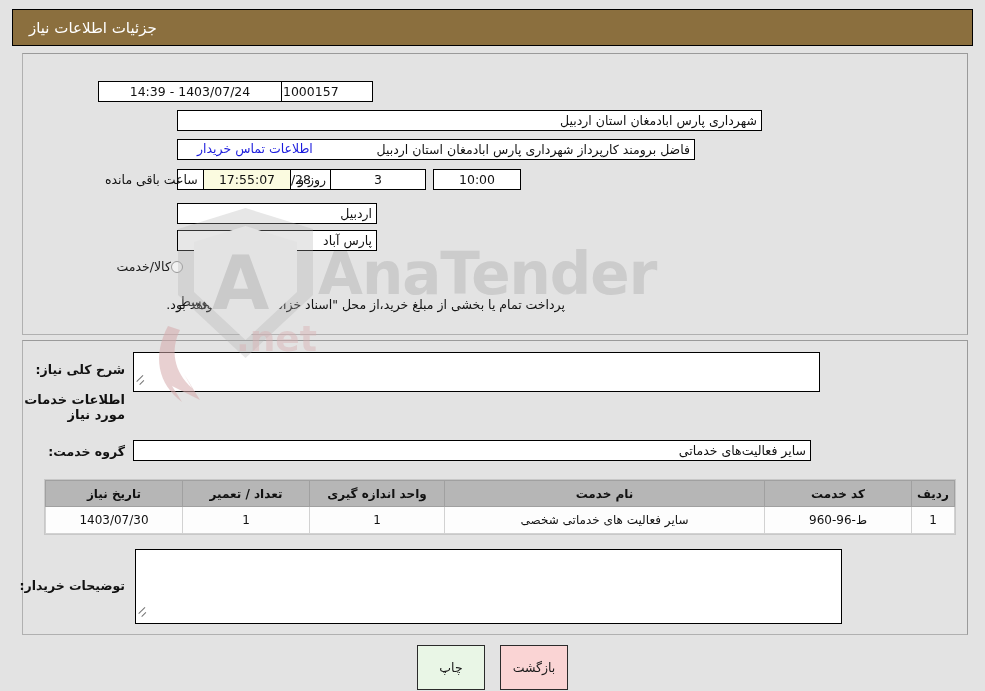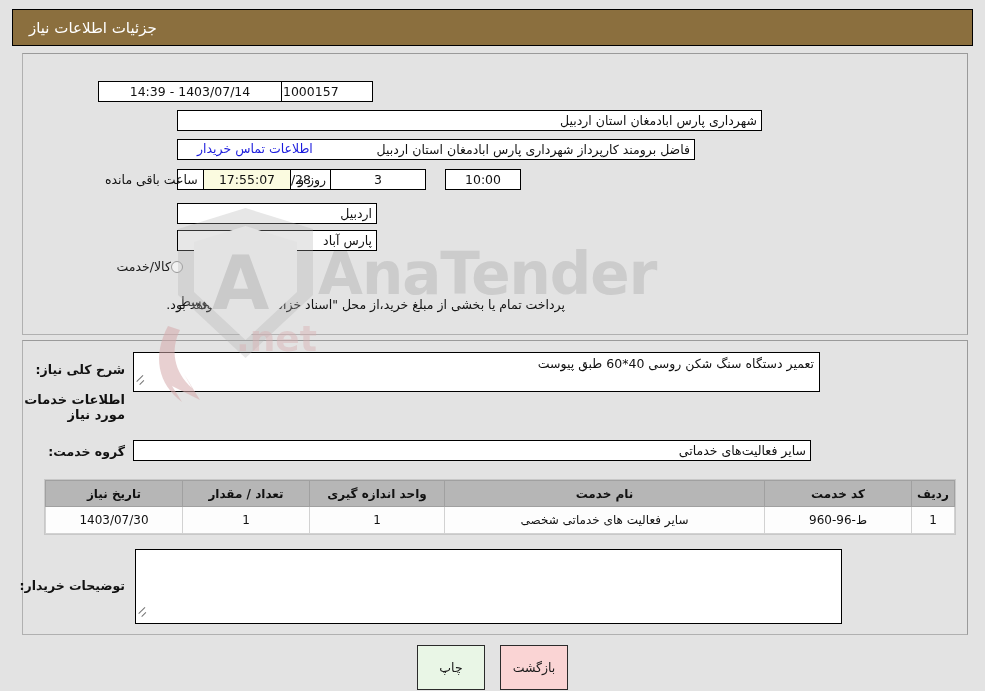--- a/index.html
+++ b/index.html
@@ -285,39 +285,39 @@
 
 <div class="frow" style="right:820px; top:82px;">
   <span class="lbl">شماره نیاز:</span>
 </div>
 <div class="fld ctr" style="position:absolute; right:612px; top:81px; width:196px; z-index:3;">1103005801000157</div>
 
 <div class="frow" style="right:430px; top:82px;">
   <span class="lbl">تاریخ و ساعت اعلان عمومی:</span>
 </div>
 
-<div class="fld ctr" style="position:absolute; left:98px; top:81px; width:184px; z-index:3;">1403/07/14 - 14:39</div>
+<div class="fld ctr" style="position:absolute; left:98px; top:81px; width:184px; z-index:3;">1403/07/24 - 14:39</div>
 
 <div class="frow" style="right:820px; top:111px;">
   <span class="lbl">نام دستگاه خریدار:</span>
 </div>
 <div class="fld rgt" style="position:absolute; right:223px; top:110px; width:585px; z-index:3;">شهرداری پارس ابادمغان استان اردبیل</div>
 
 <div class="frow" style="right:820px; top:140px;">
   <span class="lbl">ایجاد کننده درخواست:</span>
 </div>
 <div class="fld rgt" style="position:absolute; right:290px; top:139px; width:518px; z-index:3;">فاضل برومند کارپرداز شهرداری پارس ابادمغان استان اردبیل</div>
 <a class="link" style="position:absolute; left:197px; top:141px; z-index:3; text-decoration:none;">اطلاعات تماس خریدار</a>
 
 <div class="frow" style="right:820px; top:168px; flex-direction:column; align-items:flex-start; line-height:16px;">
   <span class="lbl">مهلت ارسال پاسخ: تا تاریخ:</span>
 </div>
 <div class="fld ctr" style="position:absolute; right:612px; top:169px; width:196px; z-index:3;">1403/07/28</div>
 <span class="lbl" style="position:absolute; right:560px; top:172px; z-index:3;">ساعت</span>
-<div class="fld ctr" style="position:absolute; right:464px; top:169px; width:76px; z-index:3;">10:00</div>
+<div class="fld ctr" style="position:absolute; right:464px; top:169px; width:88px; z-index:3;">10:00</div>
 
 <div class="fld ctr" style="position:absolute; left:330px; top:169px; width:96px; z-index:3;">3</div>
 <span class="lbl" style="position:absolute; left:298px; top:172px; z-index:3;">روز و</span>
 <div class="fld ctr yellow" style="position:absolute; left:203px; top:169px; width:88px; z-index:3;">17:55:07</div>
 <span class="lbl" style="position:absolute; left:105px; top:172px; z-index:3;">ساعت باقی مانده</span>
 
 <div class="frow" style="right:820px; top:204px;">
   <span class="lbl">استان محل تحویل:</span>
 </div>
 <div class="fld rgt" style="position:absolute; right:608px; top:203px; width:200px; z-index:3;">اردبیل</div>
@@ -357,41 +357,40 @@
     <span class="radio"></span>
     <span class="rl">متوسط</span>
   </span>
 </div>
 <div class="lbl" style="position:absolute; right:420px; top:297px; z-index:3;">پرداخت تمام یا بخشی از مبلغ خرید،از محل "اسناد خزانه اسلامی" خواهد بود.</div>
 
 <div class="panel" id="panel-bottom"></div>
 
 <div class="lbl" style="position:absolute; right:860px; top:362px; font-weight:bold; z-index:3;">شرح کلی نیاز:</div>
 <div class="tbox" style="position:absolute; right:165px; top:352px; width:687px; height:40px; z-index:3;">
-  <span>تعمیر دستگاه سنگ شکن روسی 40*60 طبق پیوست</span>
   <span class="grip">
     <i style="width:9px; margin-left:0;"></i>
     <i style="width:6px; margin-top:2px;"></i>
   </span>
 </div>
 
 <div class="section-title" style="right:860px; top:392px; z-index:3;">اطلاعات خدمات مورد نیاز</div>
 
 <div class="lbl" style="position:absolute; right:860px; top:444px; font-weight:bold; z-index:3;">گروه خدمت:</div>
 <div class="fld rgt" style="position:absolute; right:174px; top:440px; width:678px; z-index:3;">سایر فعالیت‌های خدماتی</div>
 
 <div class="tbl-wrap">
   <table class="grid">
     <thead>
       <tr>
         <th style="width:34px;">ردیف</th>
         <th style="width:138px;">کد خدمت</th>
         <th>نام خدمت</th>
         <th style="width:126px;text-align:center;">واحد اندازه گیری</th>
-        <th style="width:118px;">تعداد / مقدار</th>
+        <th style="width:118px;">تعداد / تعمیر</th>
         <th style="width:128px;">تاریخ نیاز</th>
       </tr>
     </thead>
     <tbody>
       <tr>
         <td>1</td>
         <td>ط-96-960</td>
         <td>سایر فعالیت های خدماتی شخصی</td>
         <td>1</td>
         <td>1</td>

